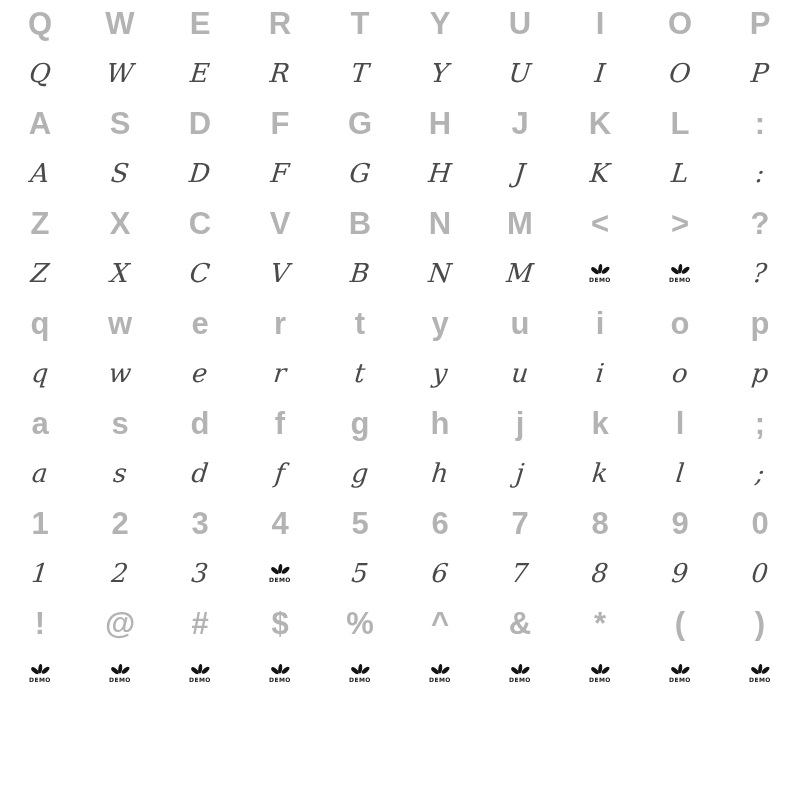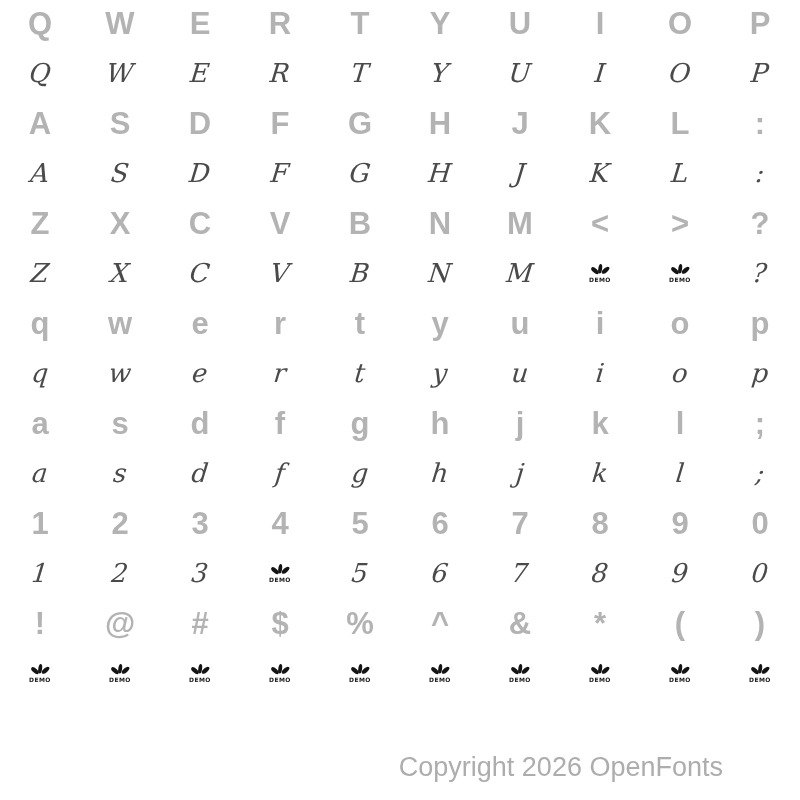--- a/index.html
+++ b/index.html
@@ -355,14 +355,13 @@
             <svg width="20" height="13" viewBox="0 0 20 13" fill="currentColor">
               <ellipse cx="5" cy="7.6" rx="2.2" ry="4.6" transform="rotate(-50 5 7.6)"></ellipse>
               <ellipse cx="10.2" cy="5.8" rx="1.9" ry="4.8" transform="rotate(8 10.2 5.8)"></ellipse>
               <ellipse cx="15.6" cy="7.2" rx="2.2" ry="4.6" transform="rotate(50 15.6 7.2)"></ellipse>
             </svg>
             <span class="demo-label">DEMO</span>
           </span>
         </div>
       </div>
     </div>
-  <div class="copyright">Copyright 2026 OpenFonts</div>
 </div>
 
 </body></html>

